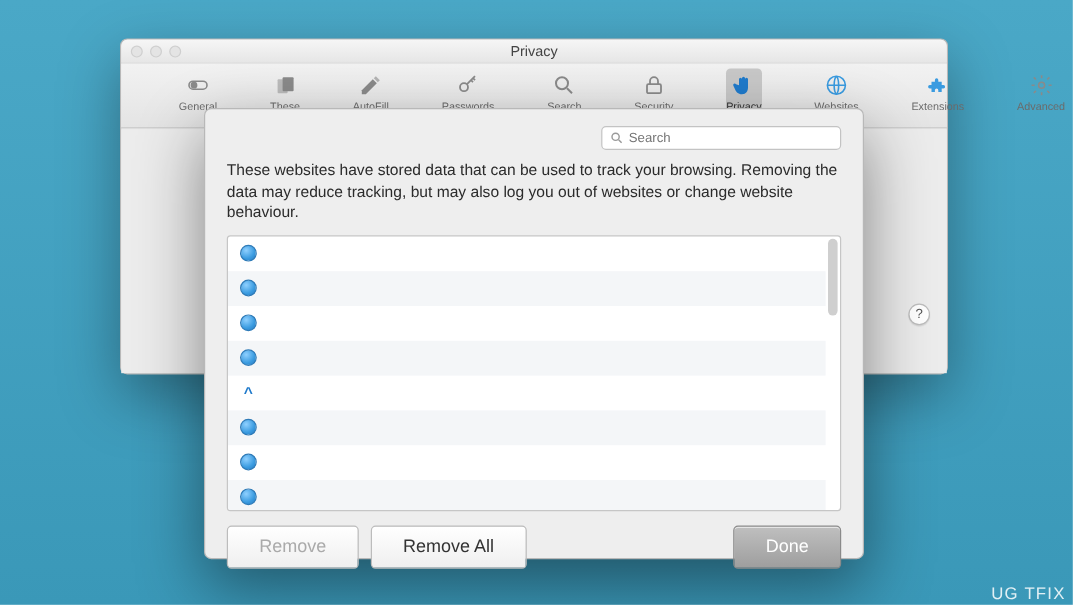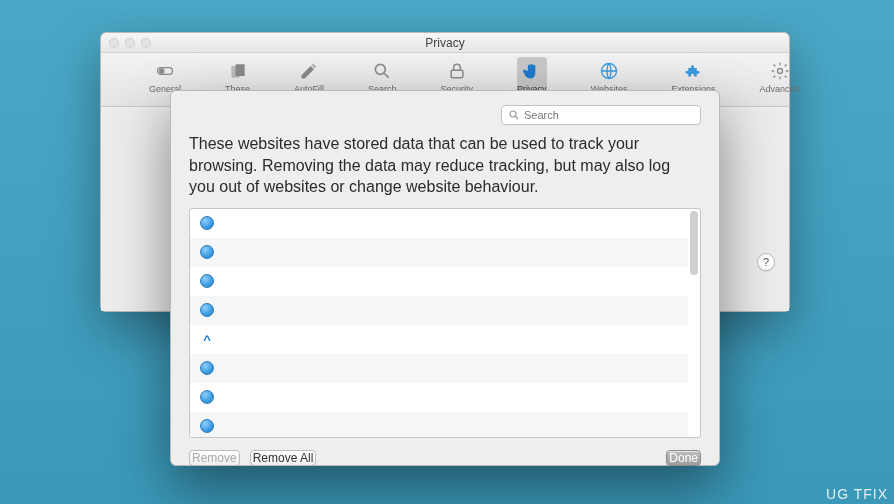--- a/index.html
+++ b/index.html
@@ -101,21 +101,21 @@
   .search {
     width: 200px; height:20px;
     border:1px solid #c3c3c3; border-radius:4px;
     background:#fff;
     display:flex; align-items:center; padding:0 6px; gap:4px;
   }
   .search input {
     border:none; outline:none; flex:1;
     font-size:11px; color:#333; background:transparent;
   }
-  .desc { font-size:16px; color:#2b2b2b; line-height:1.35; margin-bottom:10px; max-width: 510px;}
+  .desc { font-size:13px; color:#2b2b2b; line-height:1.35; margin-bottom:10px; max-width: 510px;}
   .list {
     border:1px solid #c6c6c6; background:#fff;
     height: 230px; overflow:hidden; position:relative;
     border-radius:3px;
   }
   .list-inner { position:absolute; left:0; right:12px; top:0; bottom:0; }
   .row {
     height: 29px; display:flex; align-items:center;
     padding-left:10px; gap:8px; font-size:11px; color:#333;
   }
@@ -131,24 +131,24 @@
   }
   .scroll-track {
     position:absolute; right:2px; top:2px; width:8px; height:64px;
     background:#cfcfcf; border-radius:4px;
   }
 
   .sheet-footer {
     display:flex; align-items:center; margin-top:12px; gap:10px;
   }
   .btn {
-    height:16px; padding:0 2px;
+    height:36px; padding:0 26px;
     background: linear-gradient(#ffffff,#efefef);
     border:1px solid #bcbcbc; border-radius:4px;
-    font-size:12px; color:#333;
+    font-size:15px; color:#333;
     display:flex; align-items:center;
     box-shadow: 0 1px 0 rgba(255,255,255,.6) inset;
   }
   .btn.disabled { color:#aaa; }
   .btn.primary {
     background: linear-gradient(#bfbfbf,#9e9e9e);
     color:#fff; border-color:#8a8a8a;text-align:center;
   }
   .spacer { flex:1; }
 
@@ -187,20 +187,29 @@
       <span class="tb-label">These</span>
     </div>
     <div class="tb-item">
       <span class="tb-icon">
         <svg width="20" height="20" viewBox="0 0 24 24" fill="currentColor">
             <path d="M3 17l11-11 4 4L7 21H3v-4z"></path>
             <path d="M15 5l4 4 2-2-4-4-2 2z" opacity=".6"></path>
           </svg>
       </span>
       <span class="tb-label">AutoFill</span>
+    </div>
+    <div class="tb-item">
+      <span class="tb-icon">
+        <svg width="20" height="20" viewBox="0 0 24 24" fill="none" stroke="currentColor" stroke-width="1.8">
+            <circle cx="8" cy="14" r="4"></circle>
+            <path d="M11 11l8-8M17 5l2 2M15 7l2 2"></path>
+          </svg>
+      </span>
+      <span class="tb-label">Passwords</span>
     </div>
     <div class="tb-item">
       <span class="tb-icon">
         <svg width="20" height="20" viewBox="0 0 24 24" fill="none" stroke="currentColor" stroke-width="2">
             <circle cx="10" cy="10" r="6"></circle>
             <path d="M15 15l5 5"></path>
           </svg>
       </span>
       <span class="tb-label">Search</span>
     </div>

